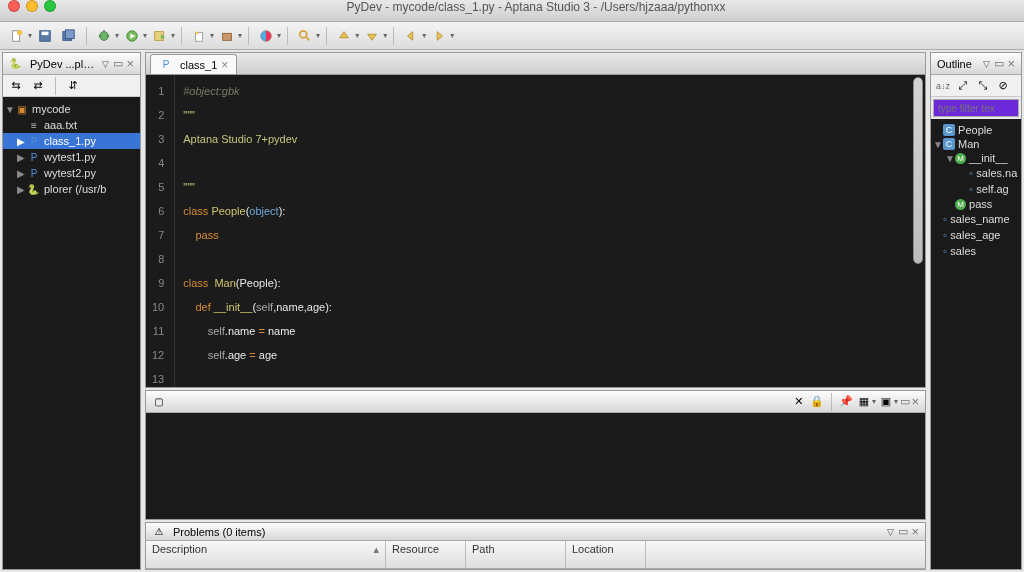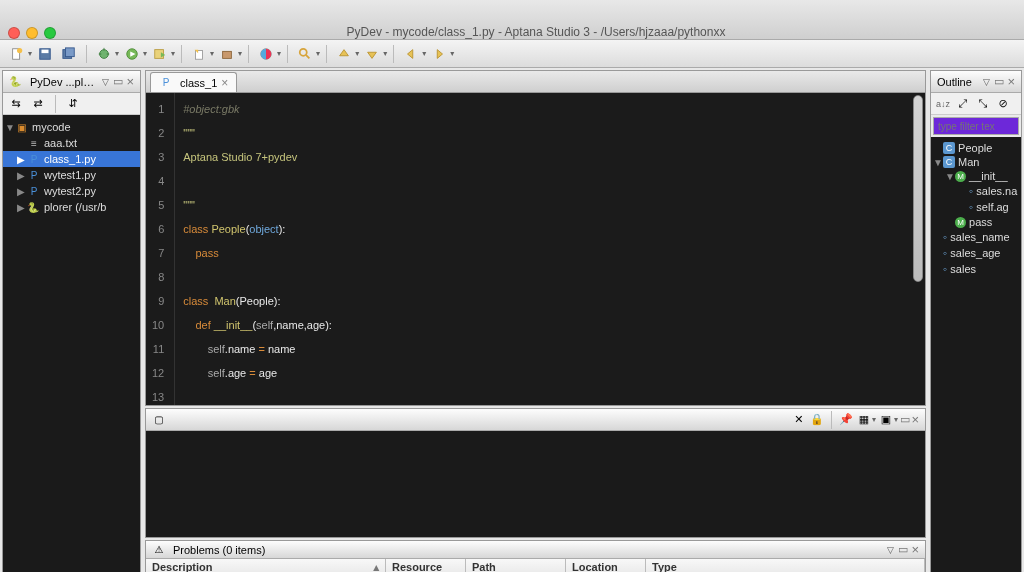--- a/index.html
+++ b/index.html
@@ -1,18 +1,18 @@
 <!DOCTYPE html>
 <html><head>
 <meta charset="utf-8">
 <style>
 * { margin: 0; padding: 0; box-sizing: border-box; font-family: "Lucida Grande", Arial, sans-serif; font-size: 11px; }
 body { background: #e8e8e8; width: 1024px; height: 572px; overflow: hidden; }
 
-.mac-titlebar { height: 40px; background: linear-gradient(#e8e8e8, #cfcfcf); display: flex; align-items: flex-end; padding: 0 8px; border-bottom: 1px solid #aaa; }
+.mac-titlebar { height: 22px; background: linear-gradient(#e8e8e8, #cfcfcf); display: flex; align-items: flex-start; padding: 0 8px; border-bottom: 1px solid #aaa; }
 .mac-buttons { display: flex; gap: 6px; }
 .mac-btn { width: 12px; height: 12px; border-radius: 50%; border: 1px solid rgba(0,0,0,0.2); }
 .mac-btn.red { background: #ff5f57; }
 .mac-btn.yellow { background: #ffbd2e; }
 .mac-btn.green { background: #28c940; }
 .mac-title { flex: 1; text-align: center; color: #555; font-size: 12px; }
 
 .toolbar { height: 28px; background: linear-gradient(#f4f4f4, #dcdcdc); border-bottom: 1px solid #aaa; display: flex; align-items: center; padding: 0 6px; gap: 2px; }
 .tbtn { width: 22px; height: 22px; display: inline-flex; align-items: center; justify-content: center; border-radius: 3px; cursor: pointer; }
 .tsep { width: 1px; height: 18px; background: #bbb; margin: 0 4px; }
@@ -49,21 +49,21 @@
 .c-string { color: #c6c57d; }
 .c-keyword { color: #d88b3a; }
 .c-def { color: #d1c56e; }
 .c-builtin { color: #6fa8dc; }
 .c-self { color: #aaa; }
 .c-op { color: #d88b3a; }
 .scroll-v { position: absolute; right: 2px; top: 2px; width: 10px; height: 60%; background: linear-gradient(#d4d4d4,#bcbcbc); border-radius: 5px; border: 1px solid #888; }
 
 .console-panel .panel-body, .problems-panel .panel-body { background: #1a1a1a; }
 
-.problems-columns { display: flex; background: linear-gradient(#f8f8f8,#dedede); height: 34px; border-bottom: 1px solid #aaa; font-size: 10px; color: #333; font-weight: bold; }
+.problems-columns { display: flex; background: linear-gradient(#f8f8f8,#dedede); height: 34px; border-bottom: 1px solid #aaa; font-size: 10px; color: #333; }
 .problems-columns div { border-right: 1px solid #bbb; padding: 2px 6px; }
 
 .outline-filter { height: 18px; border: 1px solid #aaa; margin: 2px; padding: 1px 4px; font-size: 10px; color: #bbb; background: #6d28d9; }
 
 .iconsvg { width: 14px; height: 14px; }
 .mini { font-size: 9px; color: #666; }
 .x-icon { cursor: pointer; color: #777; font-size: 13px; }
 .min-icon { cursor: pointer; color: #777; font-size: 11px; letter-spacing: -1px; }
 .view-dd { font-size: 9px; color: #555; }
 
@@ -304,21 +304,20 @@
         <span class="spacer"></span>
         <span class="view-dd">▽</span>
         <span class="min-icon">▭</span>
         <span class="x-icon">×</span>
       </div>
       <div class="problems-columns">
         <div style="width:240px"><span>Description</span> <span style="float:right;color:#777">▴</span></div>
         <div style="width:80px">Resource</div>
         <div style="width:100px">Path</div>
         <div style="width:80px">Location</div>
-        <div style="flex:1">Type</div>
       </div>
       <div class="panel-body" style="height:6px"></div>
     </div>
   </div>
 
   <div class="right-col">
     <div class="panel" style="flex:1;">
       <div class="panel-header">
         <span class="title">Outline</span>
         <span class="view-dd">▽</span>

